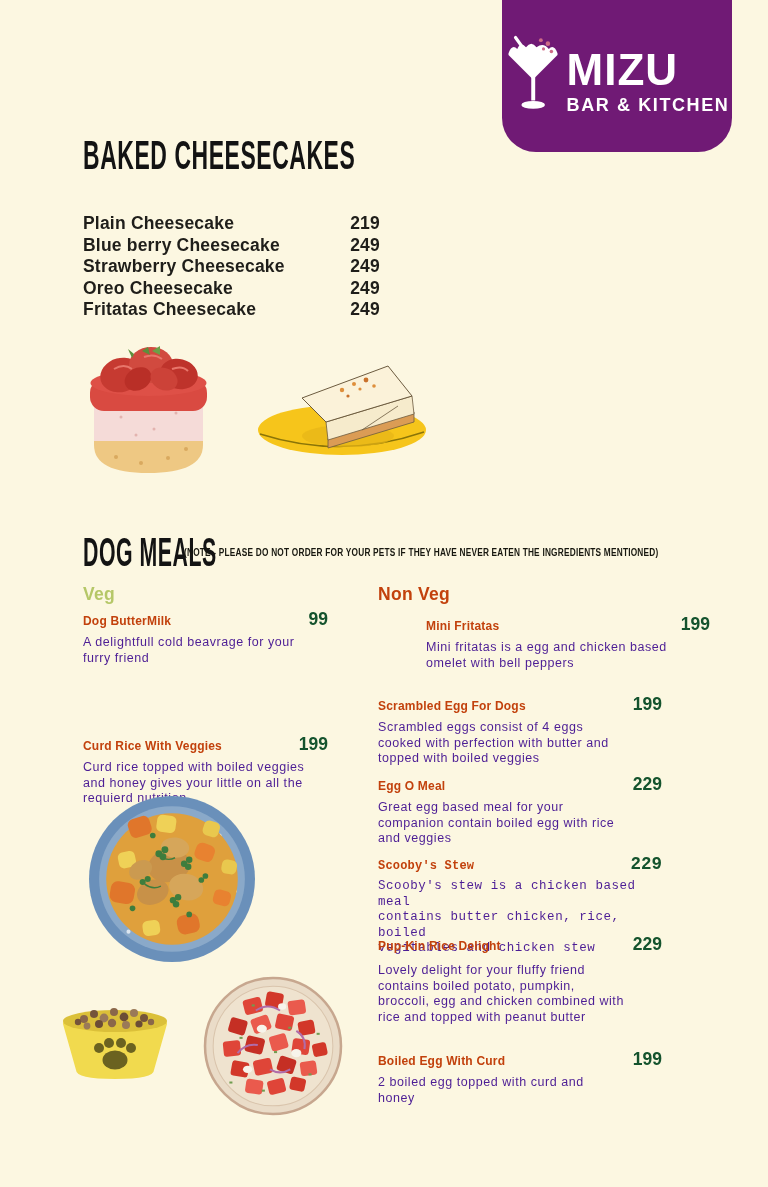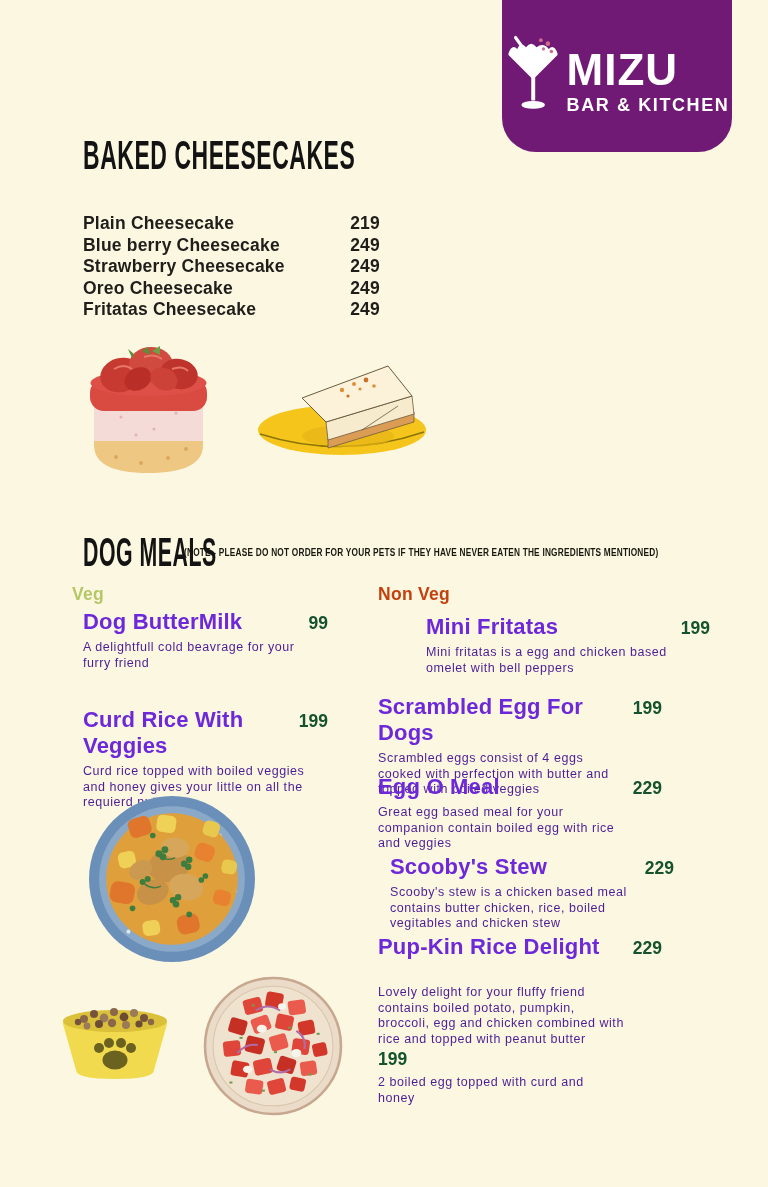--- a/index.html
+++ b/index.html
@@ -21,30 +21,30 @@
   .note{position:absolute;left:184px;top:546px;font-size:11.5px;font-weight:700;color:#17170f;
         white-space:nowrap;transform:scaleX(0.72);transform-origin:left top;letter-spacing:0.3px;}
 
   
   .cc-list{position:absolute;left:83px;top:213px;width:297px;}
   .cc-row{display:flex;justify-content:space-between;align-items:flex-start;height:21.6px;}
   .cc-name,.cc-price{font-size:17.5px;font-weight:700;color:#1f1e1a;letter-spacing:0.2px;}
 
   
   .col-label{position:absolute;font-size:17.5px;font-weight:700;letter-spacing:0.3px;}
-  #veg-label{left:72px;top:584px;color:#B5C767;}
+  #veg-label{left:83px;top:584px;color:#B5C767;}
   #nonveg-label{left:378px;top:584px;color:#c2410c;}
 
   .meal{position:absolute;}
   .meal-head{display:flex;justify-content:space-between;align-items:baseline;}
-  .meal-name{font-size:22px;font-weight:700;color:#6d28d9;letter-spacing:0.2px;}
+  .meal-name{font-size:12px;font-weight:700;color:#c2410c;letter-spacing:0.2px;}
   .meal-price{font-size:17.5px;font-weight:700;color:#14532d;}
   .meal-desc{margin-top:5px;font-size:12.5px;line-height:15.5px;letter-spacing:0.55px;
              color:#4c1d95;white-space:pre-line;}
-  .desc-gap{margin-top:25px;}
+  .desc-gap{margin-top:8px;}
 
   .illus{position:absolute;}
 </style>
 </head>
 <body>
 
 <div id="page">
 
   <div class="badge">
     <svg width="56" height="86" viewBox="0 0 64 92">
@@ -140,21 +140,21 @@
   <div id="nonveg-label" class="col-label">Non Veg</div>
 
   <div class="meal" style="left:83px;top:609px;width:245px;">
     <div class="meal-head">
       <span class="meal-name">Dog ButterMilk</span>
       <span class="meal-price">99</span>
     </div>
     <div class="meal-desc">A delightfull cold beavrage for your
 furry friend</div>
   </div>
-  <div class="meal" style="left:83px;top:707px;width:245px;">
+  <div class="meal" style="left:83px;top:734px;width:245px;">
     <div class="meal-head">
       <span class="meal-name">Curd Rice With Veggies</span>
       <span class="meal-price">199</span>
     </div>
     <div class="meal-desc">Curd rice topped with boiled veggies
 and honey gives your little on all the
 requierd nutrition</div>
   </div>
 
   <div class="meal" style="left:378px;top:614px;width:284px;margin-left:48px;">
@@ -176,41 +176,42 @@
   </div>
   <div class="meal" style="left:378px;top:774px;width:284px;">
     <div class="meal-head">
       <span class="meal-name">Egg O Meal</span>
       <span class="meal-price">229</span>
     </div>
     <div class="meal-desc">Great egg based meal for your
 companion contain boiled egg with rice
 and veggies</div>
   </div>
-  <div class="meal" style="left:390px;top:854px;width:284px;">
+  <div class="meal" style="left:378px;top:854px;width:284px;font-family:Liberation Mono, monospace;">
     <div class="meal-head">
       <span class="meal-name">Scooby's Stew</span>
       <span class="meal-price">229</span>
     </div>
     <div class="meal-desc">Scooby's stew is a chicken based meal
 contains butter chicken, rice, boiled
 vegitables and chicken stew</div>
   </div>
   <div class="meal" style="left:378px;top:934px;width:284px;">
     <div class="meal-head">
       <span class="meal-name">Pup-Kin Rice Delight</span>
       <span class="meal-price">229</span>
     </div>
     <div class="meal-desc desc-gap">Lovely delight for your fluffy friend
 contains boiled potato, pumpkin,
 broccoli, egg and chicken combined with
 rice and topped with peanut butter</div>
   </div>
   <div class="meal" style="left:378px;top:1049px;width:284px;">
     <div class="meal-head">
+      <span class="meal-name">Boiled Egg With Curd</span>
       <span class="meal-price">199</span>
     </div>
     <div class="meal-desc">2 boiled egg topped with curd and
 honey</div>
   </div>
 
   <svg class="illus" style="left:88px;top:795px;" width="168" height="168" viewBox="0 0 166 166">
     <circle cx="83" cy="83" r="82" fill="#6A90BA"></circle>
     <circle cx="83" cy="83" r="72" fill="#8AA9C9"></circle>
     <circle cx="30" cy="50" r="2" fill="#DCE6EF"></circle>

